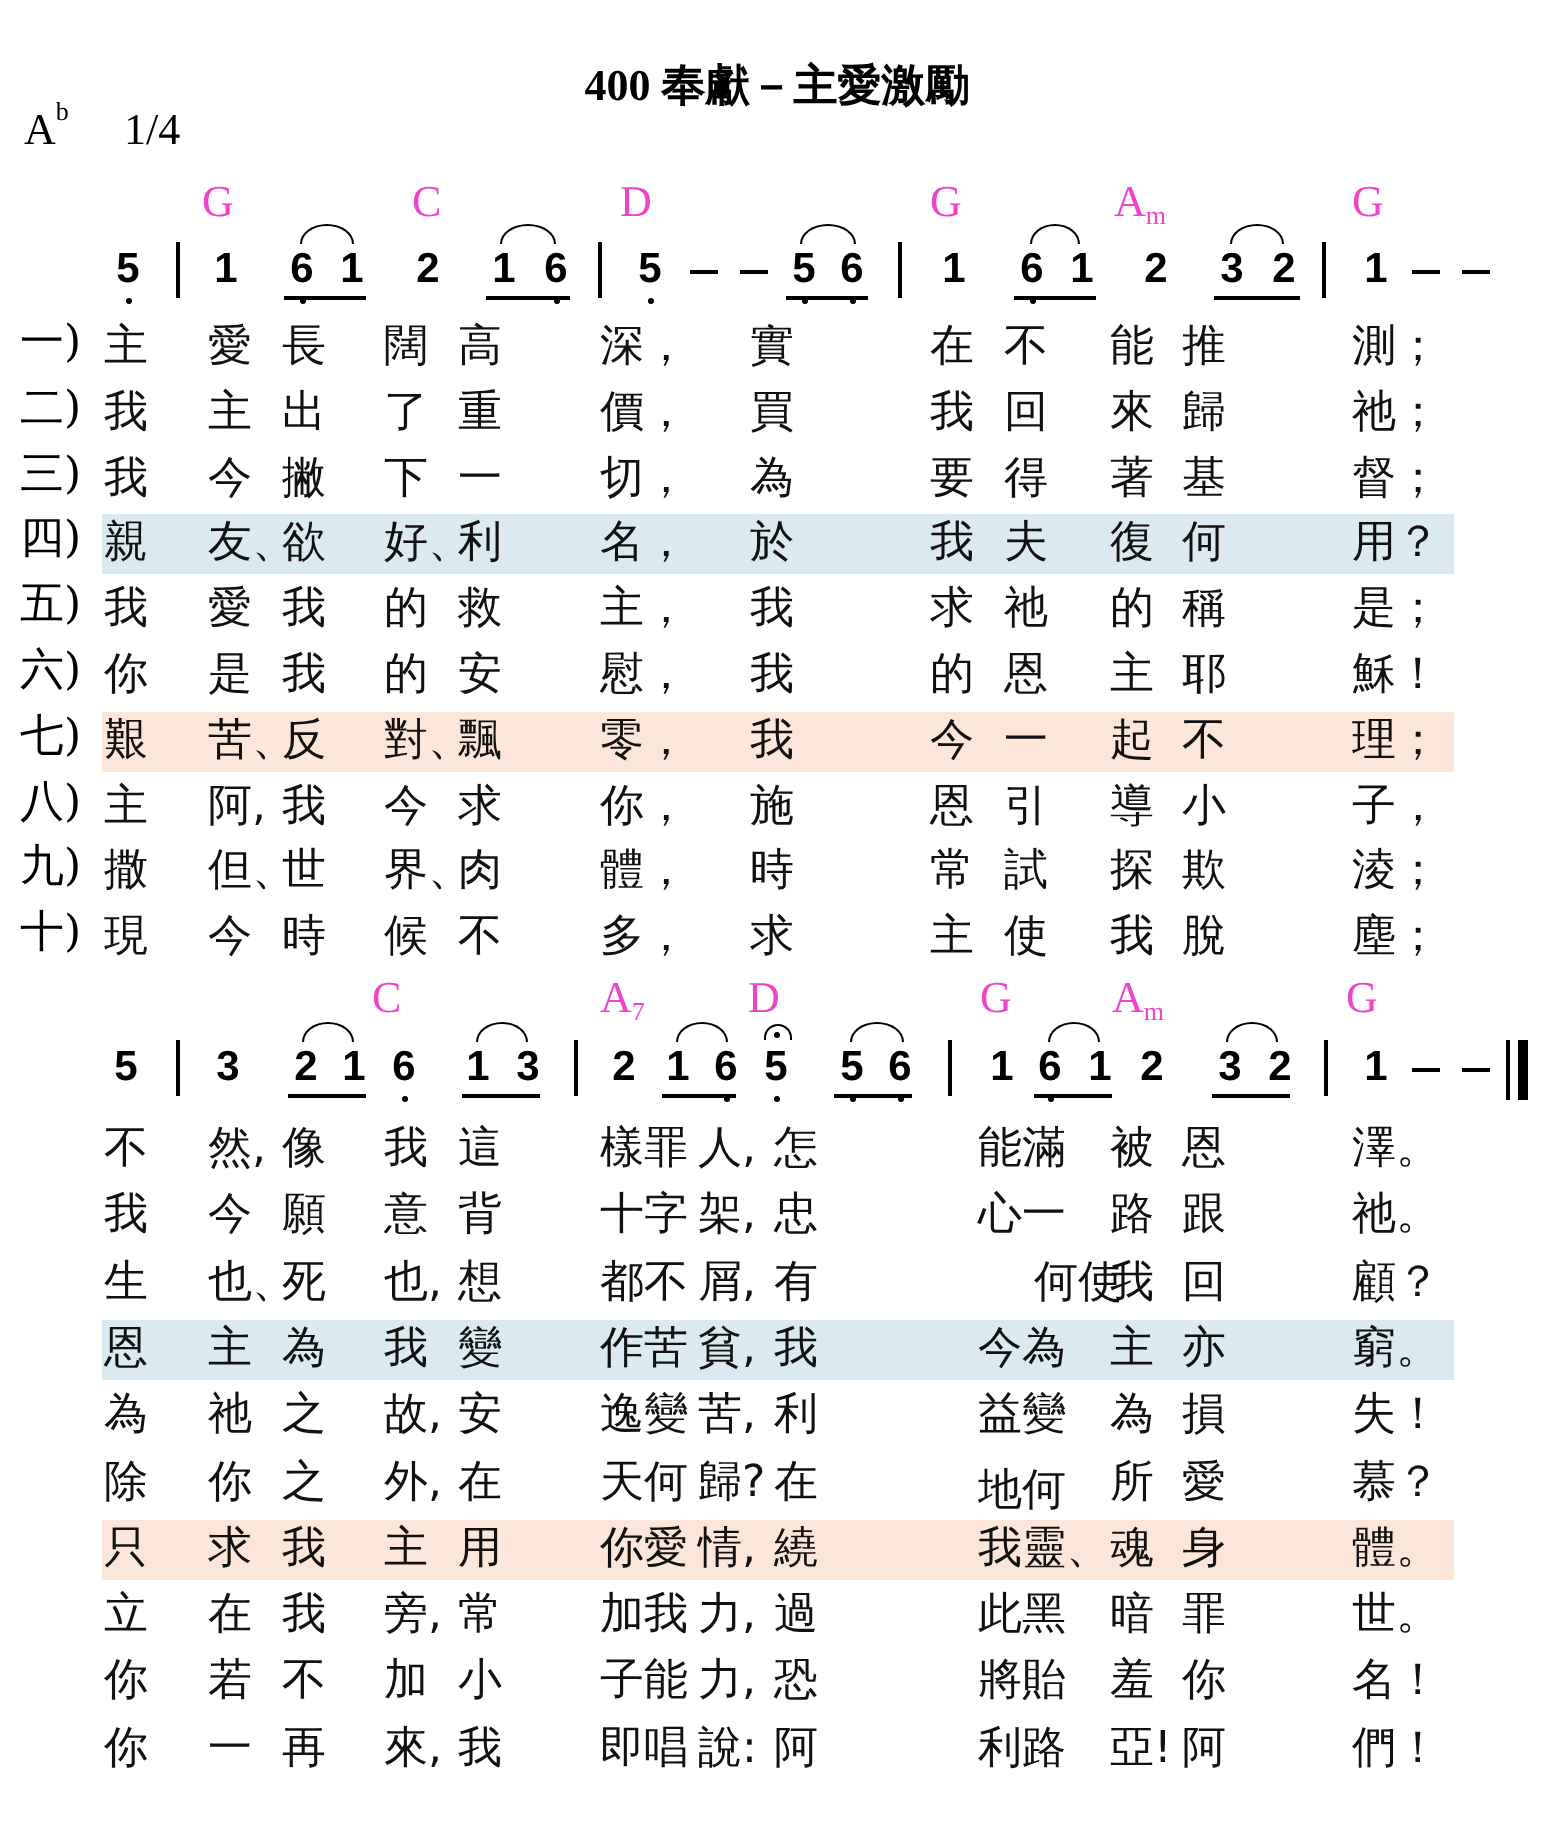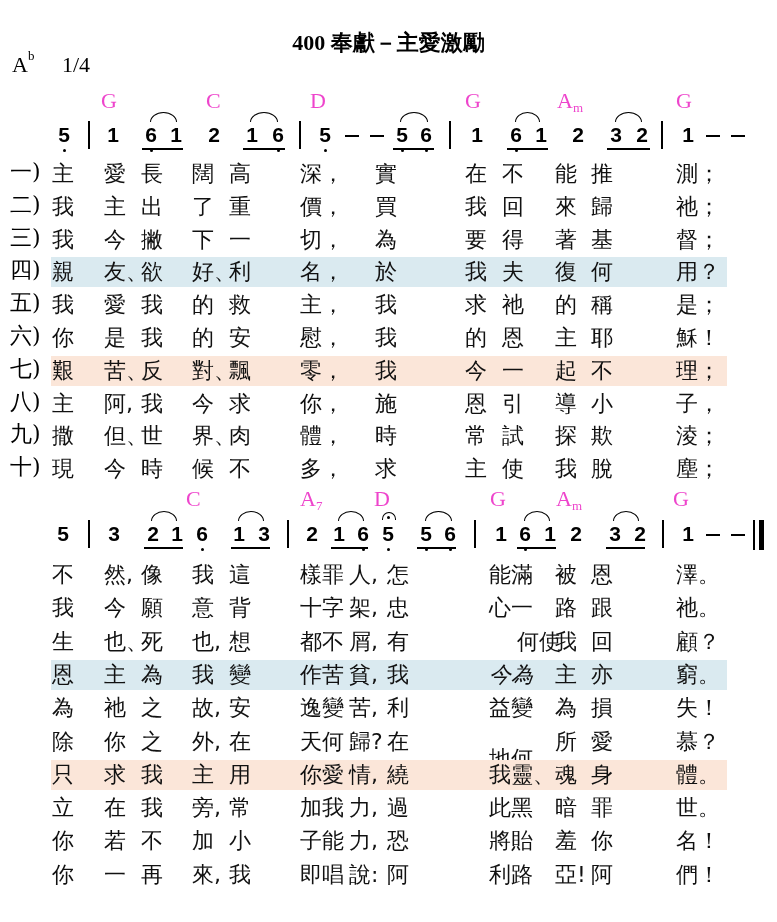--- a/index.html
+++ b/index.html
@@ -330,21 +330,21 @@
       <div class="abs" style="left: 0px; top: 657.9px; width: 777px; height: 33.3px;">
         <div class="abs hl-blue" style="left: 51px; top: 2px; width: 676px; height: 30px;"></div>
         <div class="abs lyr" style="left: 52px; top: 2px;">恩</div>
         <div class="abs lyr" style="left: 104px; top: 2px;">主</div>
         <div class="abs lyr" style="left: 141px; top: 2px;">為</div>
         <div class="abs lyr" style="left: 192px; top: 2px;">我</div>
         <div class="abs lyr" style="left: 229px; top: 2px;">變</div>
         <div class="abs lyr" style="left: 300px; top: 2px;">作苦</div>
         <div class="abs lyr" style="left: 349px; top: 2px;">貧,</div>
         <div class="abs lyr" style="left: 387px; top: 2px;">我</div>
-        <div class="abs lyr" style="left: 489px; top: 2px; font-style: italic;">今為</div>
+        <div class="abs lyr" style="left: 489px; top: 2px;">今為</div>
         <div class="abs lyr" style="left: 555px; top: 2px;">主</div>
         <div class="abs lyr" style="left: 591px; top: 2px;">亦</div>
         <div class="abs lyr" style="left: 676px; top: 2px;">窮。</div>
       </div>
       <div class="abs" style="left: 0px; top: 691.2px; width: 777px; height: 33.3px;">
         <div class="abs lyr" style="left: 52px; top: 2px;">為</div>
         <div class="abs lyr" style="left: 104px; top: 2px;">祂</div>
         <div class="abs lyr" style="left: 141px; top: 2px;">之</div>
         <div class="abs lyr" style="left: 192px; top: 2px;">故,</div>
         <div class="abs lyr" style="left: 229px; top: 2px;">安</div>
@@ -358,21 +358,21 @@
       </div>
       <div class="abs" style="left: 0px; top: 724.5px; width: 777px; height: 33.3px;">
         <div class="abs lyr" style="left: 52px; top: 2px;">除</div>
         <div class="abs lyr" style="left: 104px; top: 2px;">你</div>
         <div class="abs lyr" style="left: 141px; top: 2px;">之</div>
         <div class="abs lyr" style="left: 192px; top: 2px;">外,</div>
         <div class="abs lyr" style="left: 229px; top: 2px;">在</div>
         <div class="abs lyr" style="left: 300px; top: 2px;">天何</div>
         <div class="abs lyr" style="left: 349px; top: 2px;">歸?</div>
         <div class="abs lyr" style="left: 387px; top: 2px;">在</div>
-        <div class="abs lyr" style="left: 489px; top: 19px;">地何</div>
+        <div class="abs lyr" style="left: 489px; top: 6px;">地何</div>
         <div class="abs lyr" style="left: 555px; top: 2px;">所</div>
         <div class="abs lyr" style="left: 591px; top: 2px;">愛</div>
         <div class="abs lyr" style="left: 676px; top: 2px;">慕？</div>
       </div>
       <div class="abs" style="left: 0px; top: 757.8px; width: 777px; height: 33.3px;">
         <div class="abs hl-peach" style="left: 51px; top: 2px; width: 676px; height: 30px;"></div>
         <div class="abs lyr" style="left: 52px; top: 2px;">只</div>
         <div class="abs lyr" style="left: 104px; top: 2px;">求</div>
         <div class="abs lyr" style="left: 141px; top: 2px;">我</div>
         <div class="abs lyr" style="left: 192px; top: 2px;">主</div>

